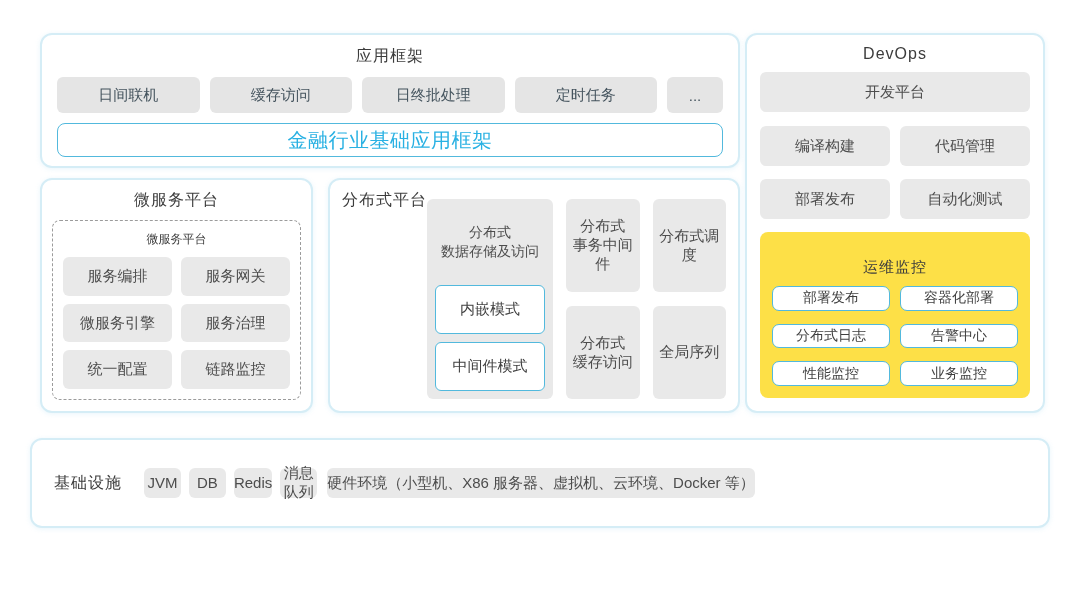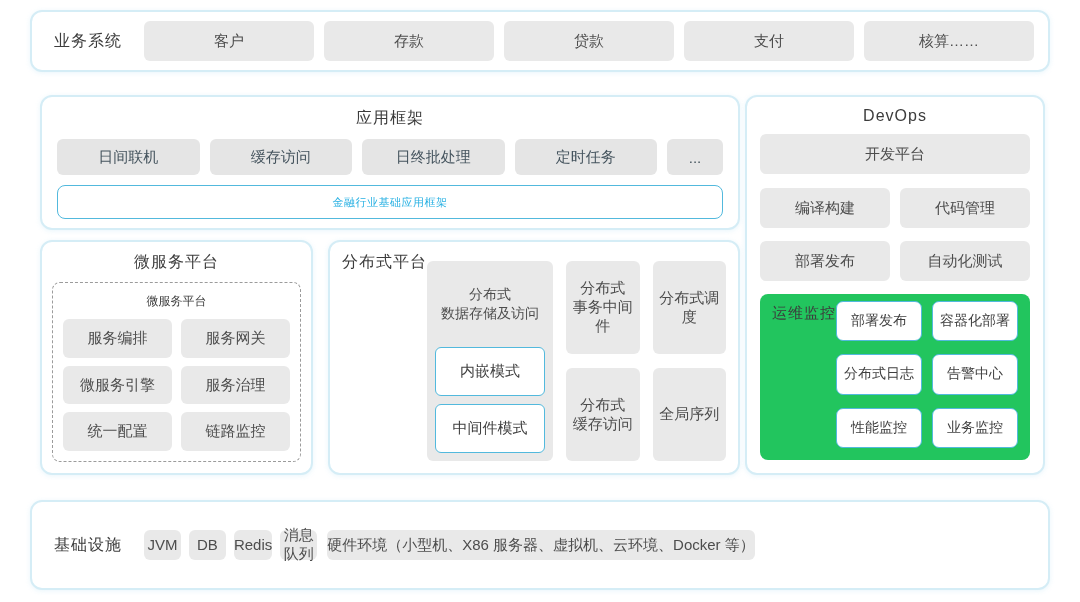--- a/index.html
+++ b/index.html
@@ -39,21 +39,21 @@
   .bbox {
     background:#e5e5e5; border-radius:6px; height:36px; flex:1;
     display:flex; align-items:center; justify-content:center;
     font-size:15px; color:#45545e;
   }
   .bbox.small { flex:0 0 56px; }
   .base-box {
     margin-top:10px; height:34px;
     border:1px solid #52b9dd; border-radius:8px; background:#fff;
     display:flex; align-items:center; justify-content:center;
-    color:#29b1e3; font-size:11px; letter-spacing:.5px;
+    color:#29b1e3; font-size:20px; letter-spacing:.5px;
   }
 
   .mid-bottom { display:flex; gap:15px; margin-top:10px; flex:1; }
 
   
   .micro-panel { width:273px; padding:10px 10px 11px; display:flex; flex-direction:column; }
   .dashed {
     flex:1; margin-top:9px;
     border:1px dashed #9b9b9b; border-radius:8px;
     padding:7px 10px 10px; display:flex; flex-direction:column;
@@ -71,51 +71,41 @@
     display:flex; align-items:center; justify-content:center; font-size:15px; color:#3f3f3f; margin-top:8px;
   }
   .dist-col { flex:1; display:flex; flex-direction:column; gap:14px; }
   .dist-col .gbox { flex:1; }
 
   
   .devops-panel { flex:1; padding:10px 13px 13px; display:flex; flex-direction:column; }
   .devops-platform { height:40px; margin-top:9px; }
   .devops-grid { display:grid; grid-template-columns:1fr 1fr; gap:13px 10px; margin-top:14px; }
   .devops-grid .gbox { height:40px; }
-  .monitor { margin-top:13px; flex:1; background:#22c55e; border-radius:8px; padding:7px 12px 12px; display:flex; flex-direction:row; }
+  .monitor { margin-top:13px; flex:1; background:#fde047; border-radius:8px; padding:23px 12px 12px; display:flex; flex-direction:column; }
   .monitor-title { text-align:center; font-size:15px; color:#3c3c3c; margin:3px 0 9px; letter-spacing:1px; }
   .monitor-grid { flex:1; display:grid; grid-template-columns:1fr 1fr; grid-auto-rows:1fr; gap:13px 10px; }
   .wbox {
     background:#fff; border:1px solid #52b9dd; border-radius:7px;
     display:flex; align-items:center; justify-content:center;
     font-size:14px; color:#3f3f3f;
   }
 
   
   .bottom-panel { margin-top:25px; height:90px; display:flex; align-items:center; padding-right:14px; }
   .bottom-col { flex:1; display:flex; flex-direction:row; gap:10px; }
   .bottom-row { display:flex; gap:8px; }
   .bottom-row .gbox { flex:1; height:30px; }
   .hardware-box { height:30px; background:#e9e9e9; border-radius:6px; display:flex; align-items:center; justify-content:center; font-size:15px; color:#4d4d4d; }
 </style>
 </head>
 <body>
 
 <div class="page">
 
-  <div class="panel top-panel">
-    <div class="side-label">业务系统</div>
-    <div class="hrow">
-      <div class="gbox">客户</div>
-      <div class="gbox">存款</div>
-      <div class="gbox">贷款</div>
-      <div class="gbox">支付</div>
-      <div class="gbox">核算……</div>
-    </div>
-  </div>
 
   <div class="middle">
     <div class="mid-left">
 
       <div class="panel app-panel">
         <div class="panel-title">应用框架</div>
         <div class="app-row">
           <div class="bbox">日间联机</div>
           <div class="bbox">缓存访问</div>
           <div class="bbox">日终批处理</div>

